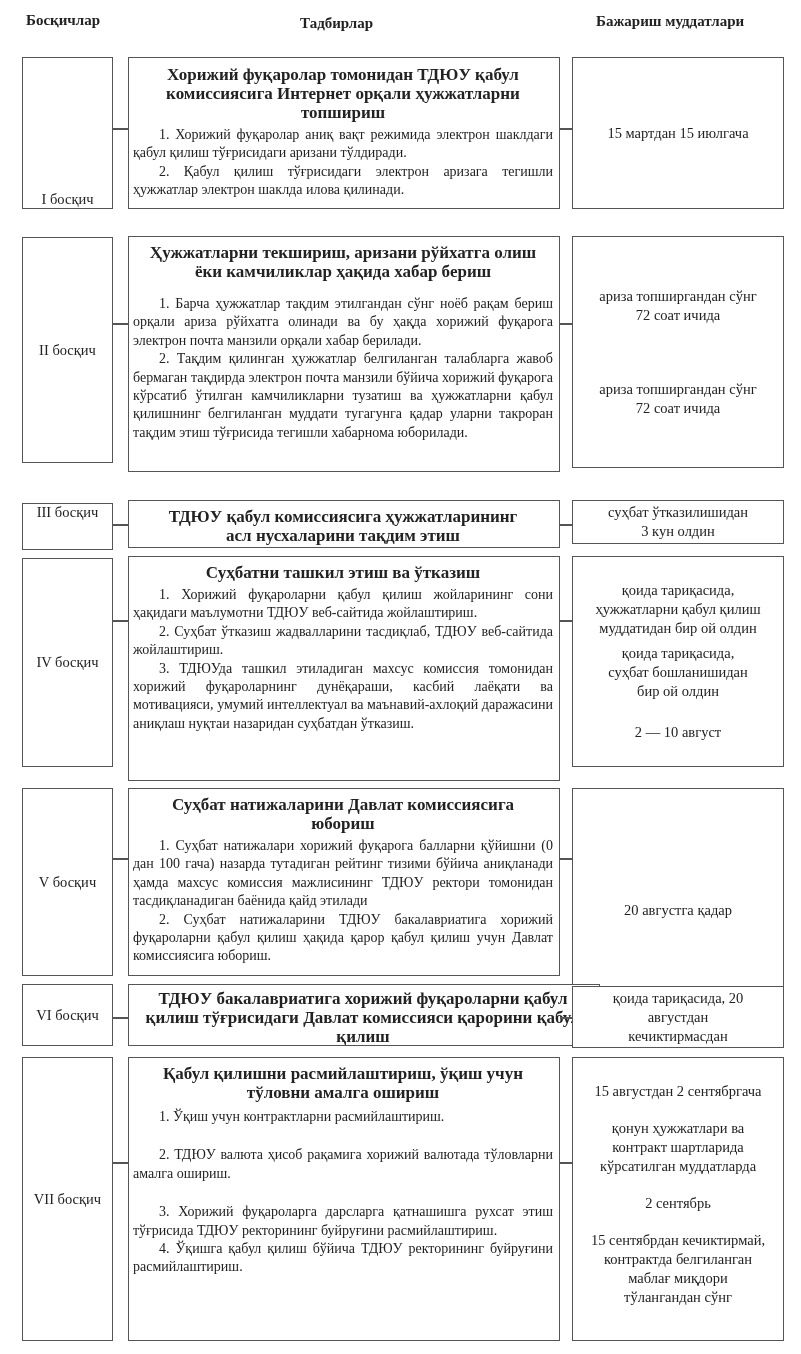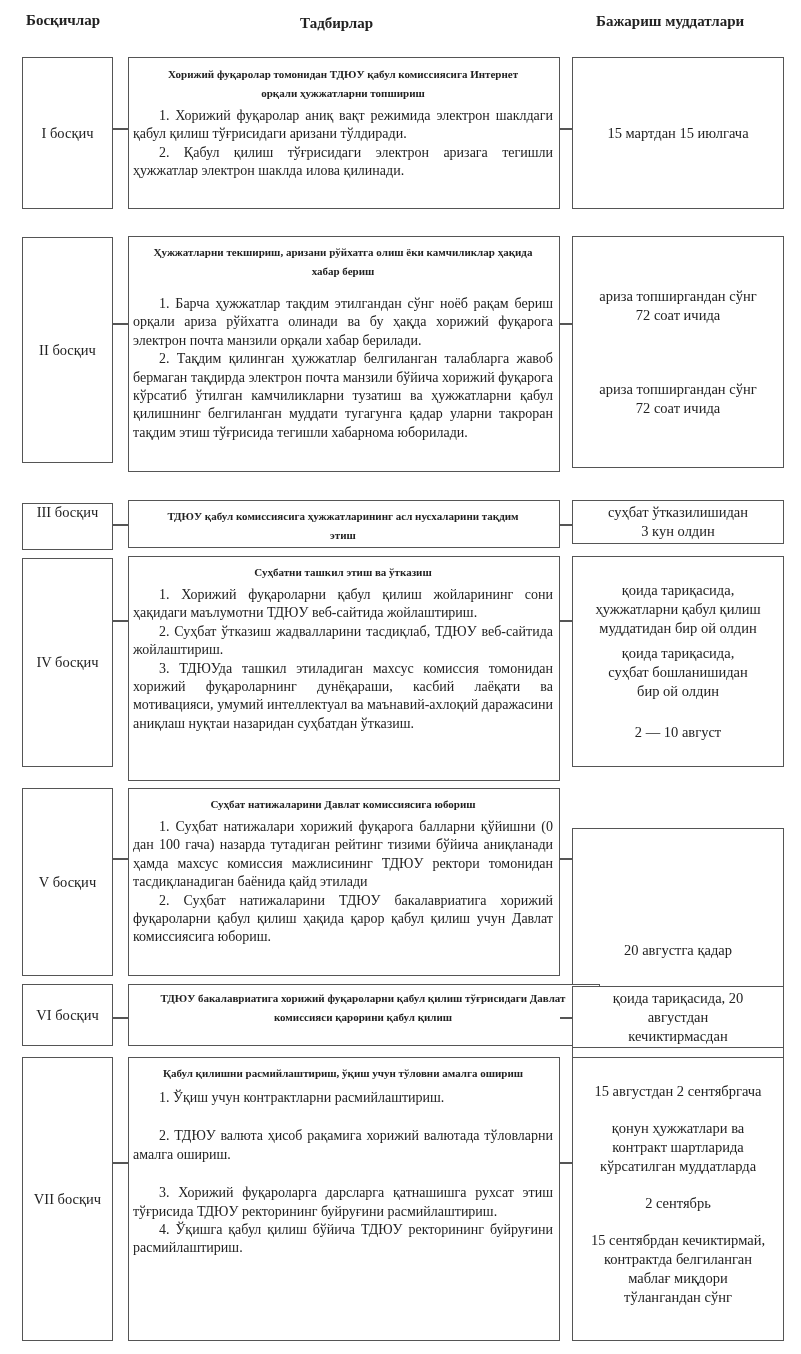--- a/index.html
+++ b/index.html
@@ -2,36 +2,36 @@
 <html><head>
 <meta charset="utf-8">
 <style>
   html,body{margin:0;padding:0;background:#fff;}
   body{width:801px;height:1354px;position:relative;overflow:hidden;
        font-family:"Liberation Serif","DejaVu Serif",serif;color:#222;}
   .hdr{position:absolute;top:12px;font-weight:bold;font-size:15px;color:#222;}
   .box{position:absolute;border:1.5px solid #555;background:#fff;box-sizing:border-box;}
   .left{display:flex;align-items:center;justify-content:center;font-size:14.5px;text-align:center;}
   .mid{padding:4px 6px 4px 4px;font-size:14px;line-height:18.4px;}
-  .mid .title{font-weight:bold;text-align:center;font-size:11px;line-height:19px;}
+  .mid .title{font-weight:bold;text-align:center;font-size:17px;line-height:19px;}
   .mid p{margin:0;text-align:justify;text-indent:26px;}
   .right{display:flex;flex-direction:column;justify-content:center;align-items:center;
          font-size:14.5px;text-align:center;line-height:19px;}
   .right .t{margin:0;}
   .conn{position:absolute;height:1.5px;background:#555;}
 </style>
 </head>
 <body>
 
 <div class="hdr" style="left:26px;font-family:Liberation Serif, serif;">Босқичлар</div>
 <div class="hdr" style="left:300px;top:15px;">Тадбирлар</div>
 <div class="hdr" style="left:596px;top:13px;">Бажариш муддатлари</div>
 
 <div>
-  <div class="box left" style="left:22px;top:57px;width:91px;height:152px;">
+  <div class="box left" style="left:22px;top:57px;width:91px;height:152px;align-items:flex-end;">
     <span>I босқич</span>
     </div>
   <div class="conn" style="left:113px;top:128px;width:15px;"></div>
   <div class="box mid" style="left:128px;top:57px;width:432px;height:152px;">
     <div class="title" style="margin:3px 20px 4px;">Хорижий фуқаролар томонидан ТДЮУ қабул комиссиясига Интернет орқали ҳужжатларни топшириш</div>
     <p>1. Хорижий фуқаролар аниқ вақт режимида электрон шаклдаги қабул қилиш тўғрисидаги аризани тўлдиради.</p>
     <p>2. Қабул қилиш тўғрисидаги электрон аризага тегишли ҳужжатлар электрон шаклда илова қилинади.</p>
   </div>
   <div class="conn" style="left:560px;top:128px;width:12px;"></div>
   <div class="box right" style="left:572px;top:57px;width:212px;height:152px;">
@@ -93,21 +93,21 @@
   <div class="box left" style="left:22px;top:788px;width:91px;height:188px;">
     <span>V босқич</span>
     </div>
   <div class="conn" style="left:113px;top:858px;width:15px;"></div>
   <div class="box mid" style="left:128px;top:788px;width:432px;height:188px;">
     <div class="title" style="margin:2px 6px 4px;">Суҳбат натижаларини Давлат комиссиясига юбориш</div>
     <p>1. Суҳбат натижалари хорижий фуқарога балларни қўйишни (0 дан 100 гача) назарда тутадиган рейтинг тизими бўйича аниқланади ҳамда махсус комиссия мажлисининг ТДЮУ ректори томонидан тасдиқланадиган баёнида қайд этилади</p>
     <p>2. Суҳбат натижаларини ТДЮУ бакалавриатига хорижий фуқароларни қабул қилиш ҳақида қарор қабул қилиш учун Давлат комиссиясига юбориш.</p>
   </div>
   <div class="conn" style="left:560px;top:858px;width:12px;"></div>
-  <div class="box right" style="left:572px;top:828px;width:212px;height:244px;">
+  <div class="box right" style="left:572px;top:788px;width:212px;height:244px;">
     <p class="t">20 августга қадар</p>
   </div>
 </div>
 
 <div>
   <div class="box left" style="left:22px;top:984px;width:91px;height:62px;">
     <span>VI босқич</span>
     </div>
   <div class="conn" style="left:113px;top:1017px;width:15px;"></div>
   <div class="box mid" style="left:128px;top:984px;width:472px;height:62px;">

